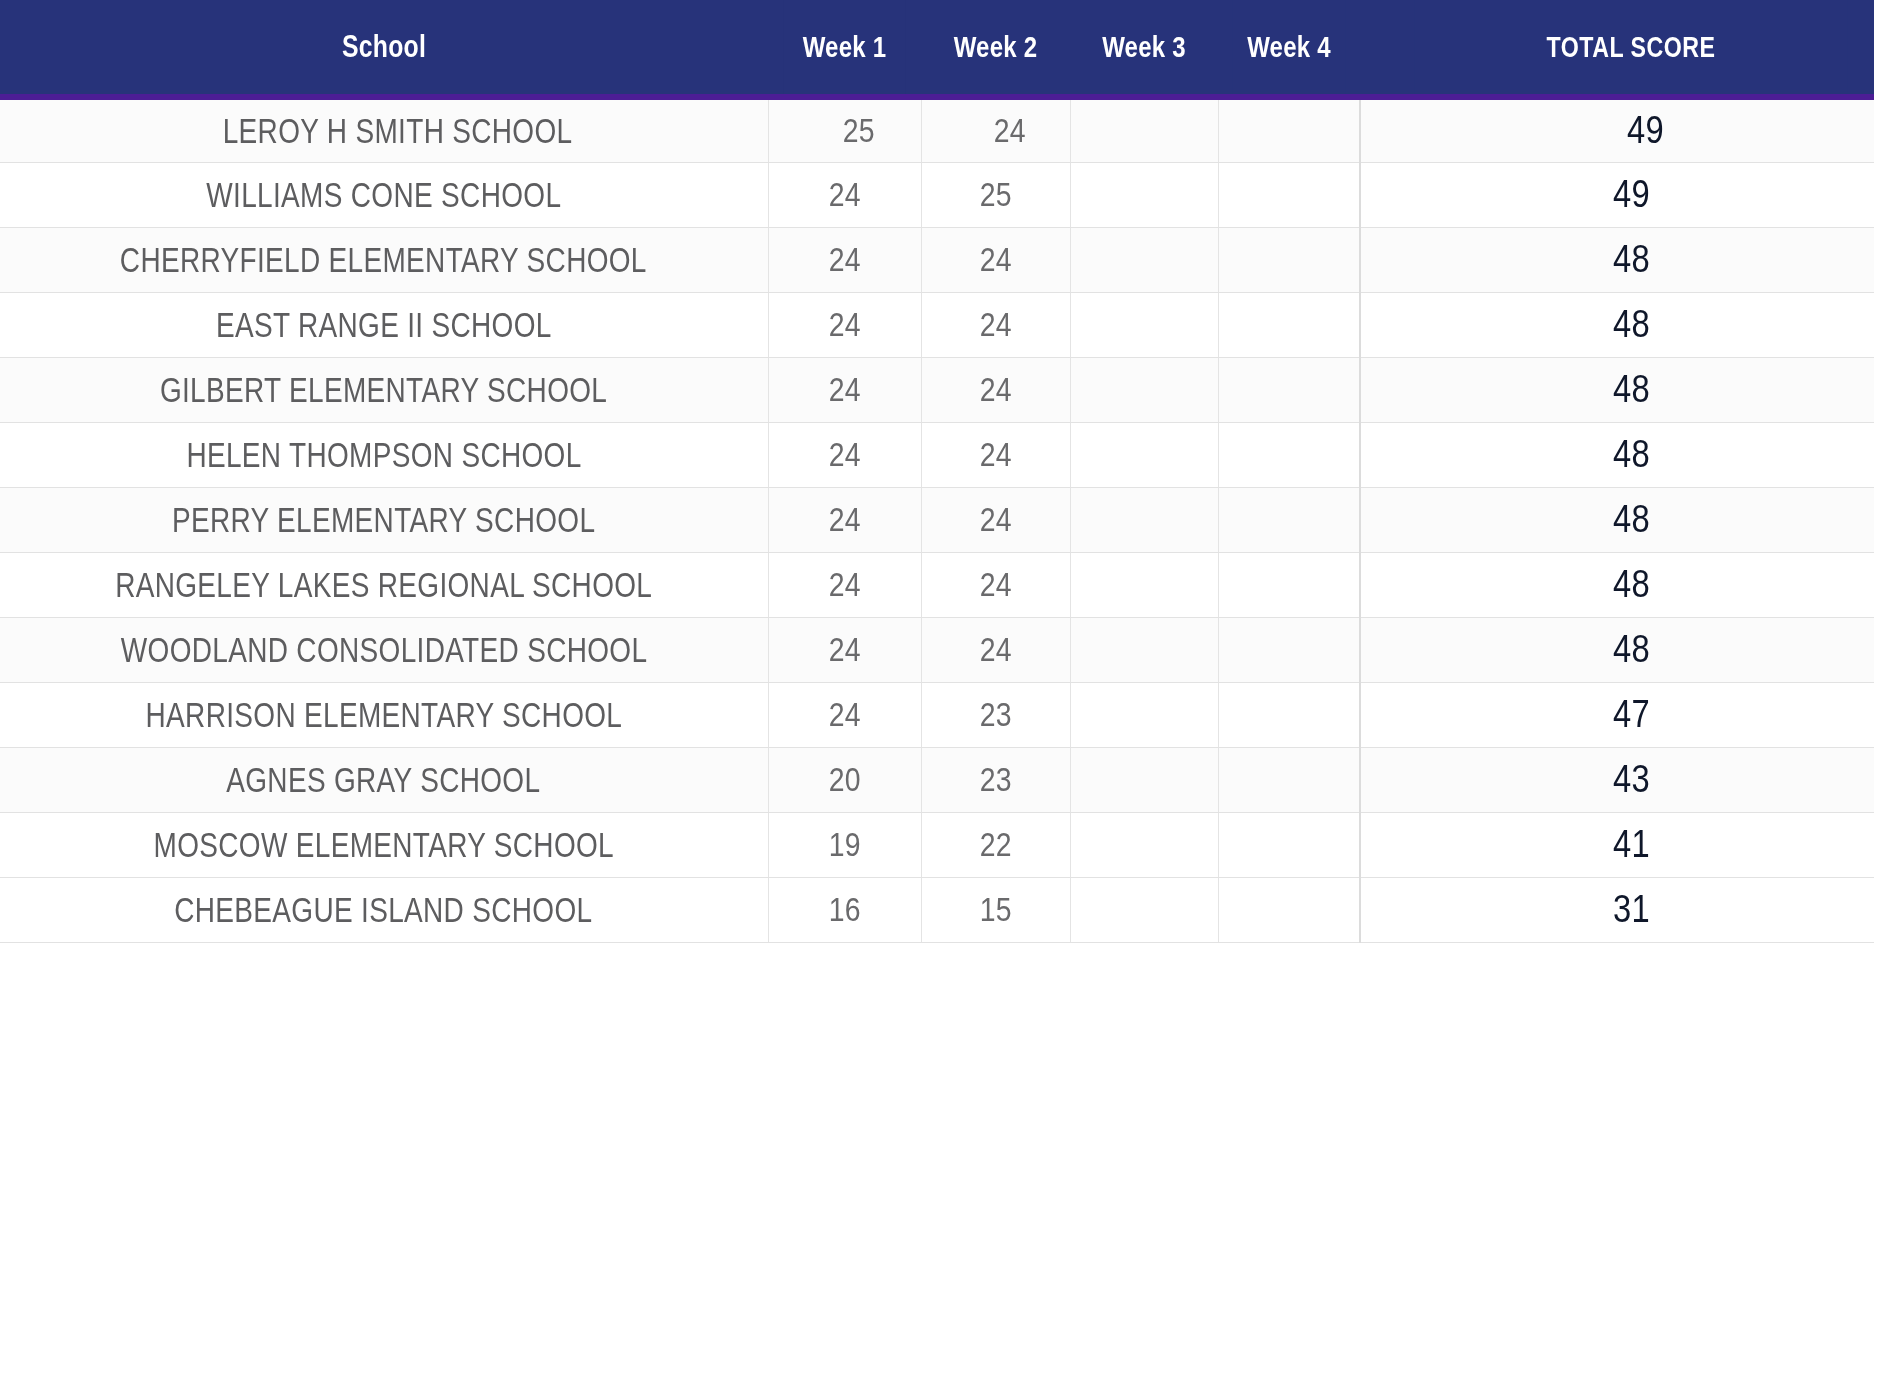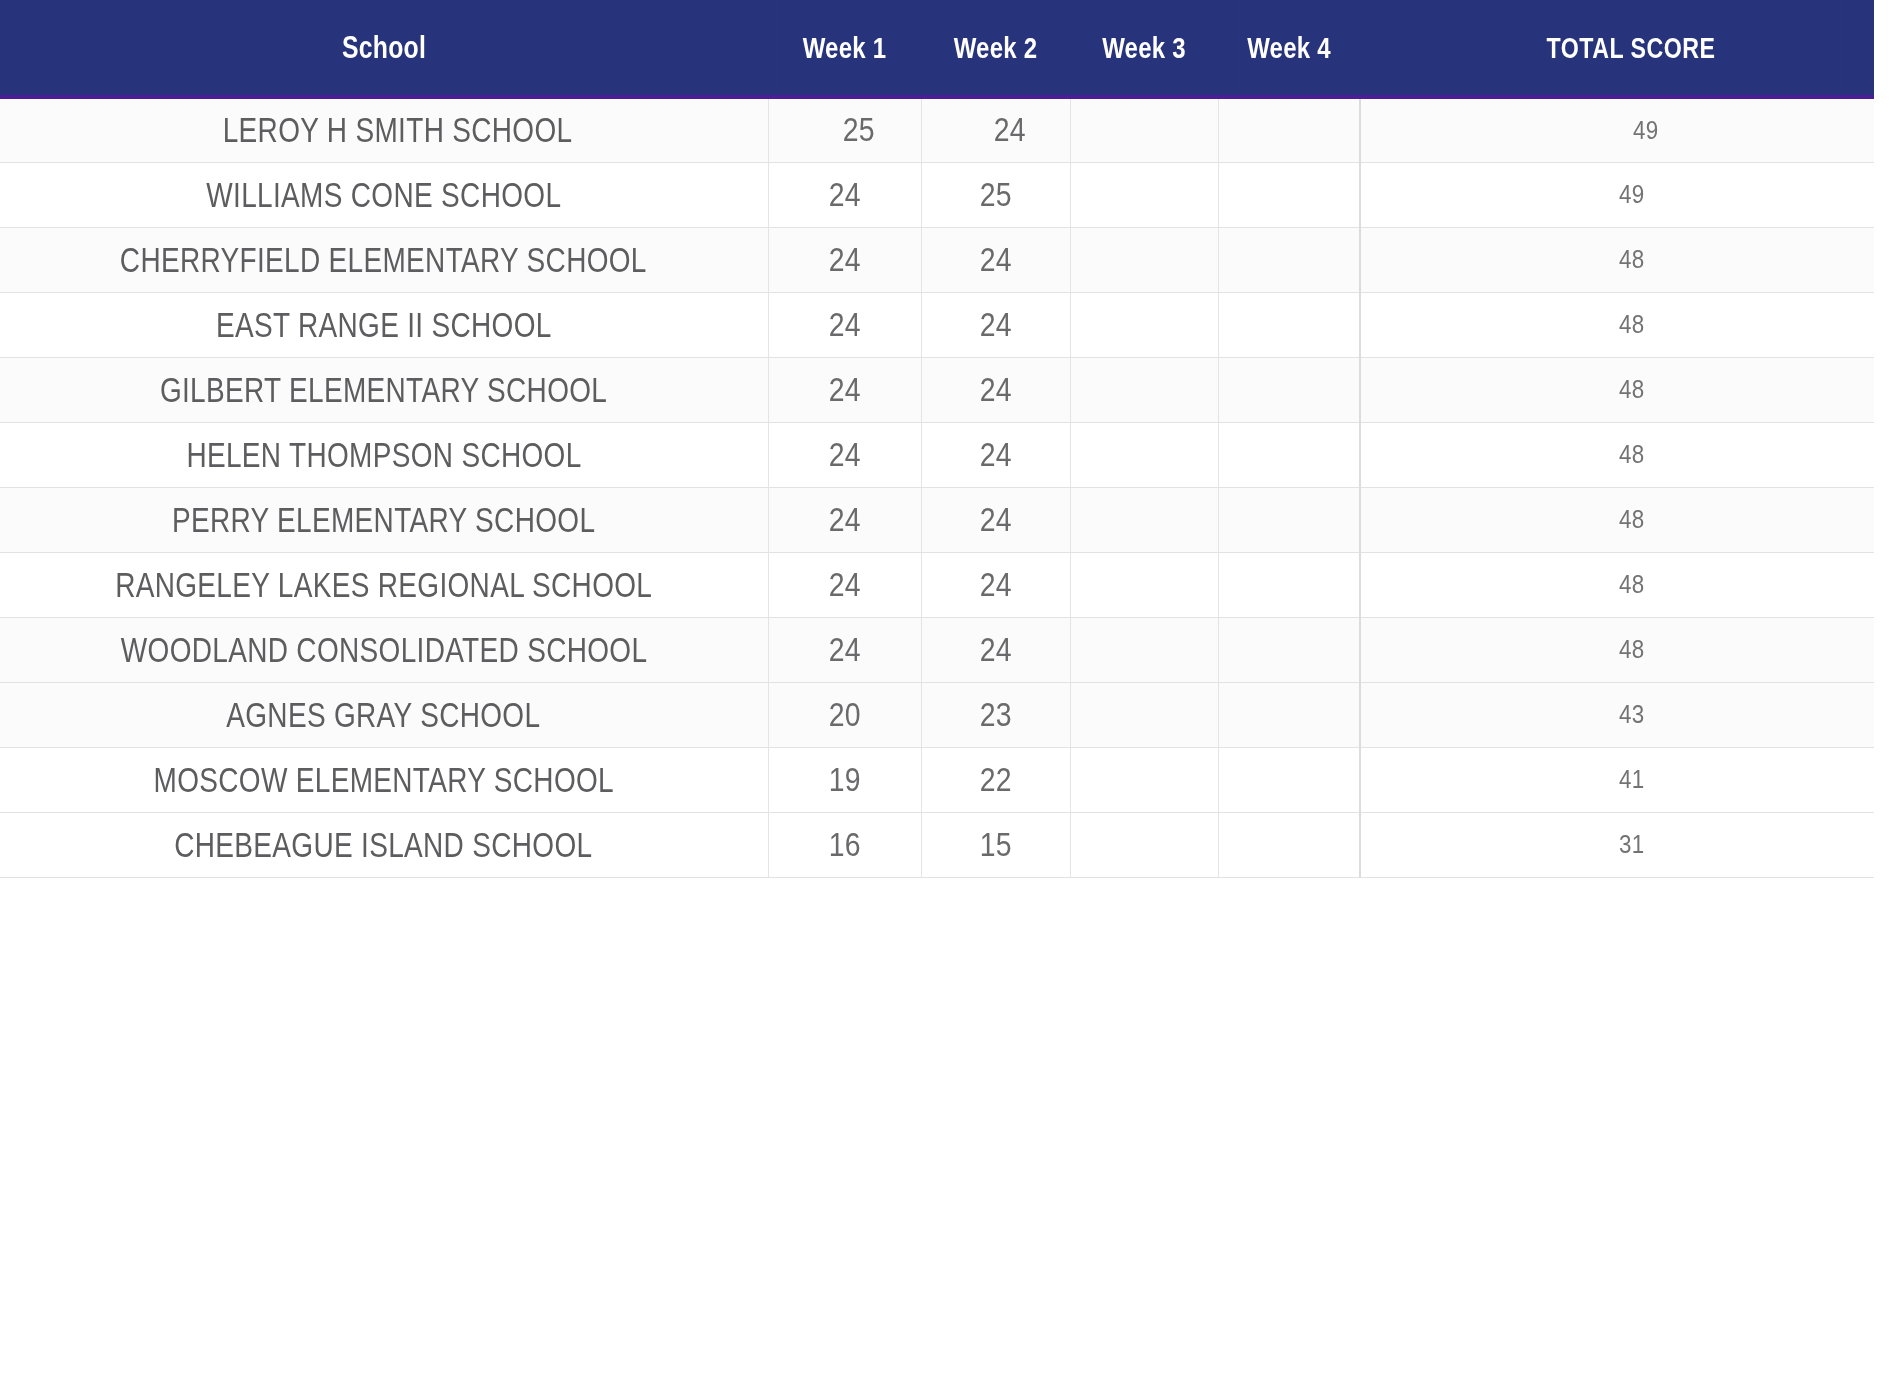--- a/index.html
+++ b/index.html
@@ -62,40 +62,40 @@
     text-align: center;
     vertical-align: middle;
     color: #58585a;
     font-family: "Liberation Sans Narrow", "Liberation Sans", sans-serif;
     font-weight: 300;
     font-size: 34px;
     letter-spacing: 0.4px;
     white-space: nowrap;
     overflow: hidden;
   }
-  tbody tr:first-child td { border-top: 4px solid #4c1d95; padding-left: 28px; }
+  tbody tr:first-child td { border-top: 6px solid #4c1d95; padding-left: 28px; }
 
   td .cell-inner {
     display: inline-block;
     transform: scaleX(0.86);
     transform-origin: center;
     white-space: nowrap;
   }
   td.c-school {
     color: #5d5d5f;
     font-size: 35px;
   }
   td.c-school .cell-inner { transform: scaleX(0.80); }
   td.c-num {
     color: #6a6a6c;
     font-size: 33px;
   }
   td.c-total {
-    color: #737373;
-    font-size: 26px;
+    color: #0f172a;
+    font-size: 38px;
     border-left: 2px solid #dcdcdc;
     border-right: none;
   }
   td.c-week4 { border-right: none; }
 
   
   col.col-school { width: 768px; }
   col.col-w1     { width: 153px; }
   col.col-w2     { width: 149px; }
   col.col-w3     { width: 148px; }
@@ -191,20 +191,28 @@
           <td class="c-total"><span class="cell-inner">48</span></td>
         </tr>
         <tr class="row-even">
           <td class="c-school"><span class="cell-inner">WOODLAND CONSOLIDATED SCHOOL</span></td>
           <td class="c-num"><span class="cell-inner">24</span></td>
           <td class="c-num"><span class="cell-inner">24</span></td>
           <td class="c-num"><span class="cell-inner"></span></td>
           <td class="c-num c-week4"><span class="cell-inner"></span></td>
           <td class="c-total"><span class="cell-inner">48</span></td>
         </tr>
+        <tr class="row-odd">
+          <td class="c-school"><span class="cell-inner">HARRISON ELEMENTARY SCHOOL</span></td>
+          <td class="c-num"><span class="cell-inner">24</span></td>
+          <td class="c-num"><span class="cell-inner">23</span></td>
+          <td class="c-num"><span class="cell-inner"></span></td>
+          <td class="c-num c-week4"><span class="cell-inner"></span></td>
+          <td class="c-total"><span class="cell-inner">47</span></td>
+        </tr>
         <tr class="row-even">
           <td class="c-school"><span class="cell-inner">AGNES GRAY SCHOOL</span></td>
           <td class="c-num"><span class="cell-inner">20</span></td>
           <td class="c-num"><span class="cell-inner">23</span></td>
           <td class="c-num"><span class="cell-inner"></span></td>
           <td class="c-num c-week4"><span class="cell-inner"></span></td>
           <td class="c-total"><span class="cell-inner">43</span></td>
         </tr>
         <tr class="row-odd">
           <td class="c-school"><span class="cell-inner">MOSCOW ELEMENTARY SCHOOL</span></td>

